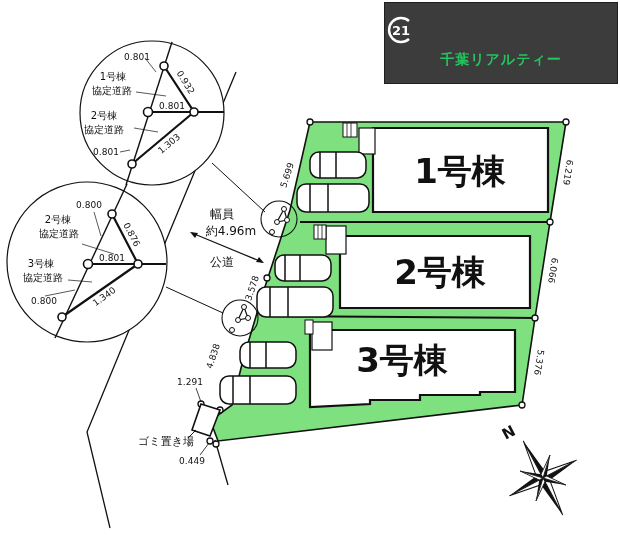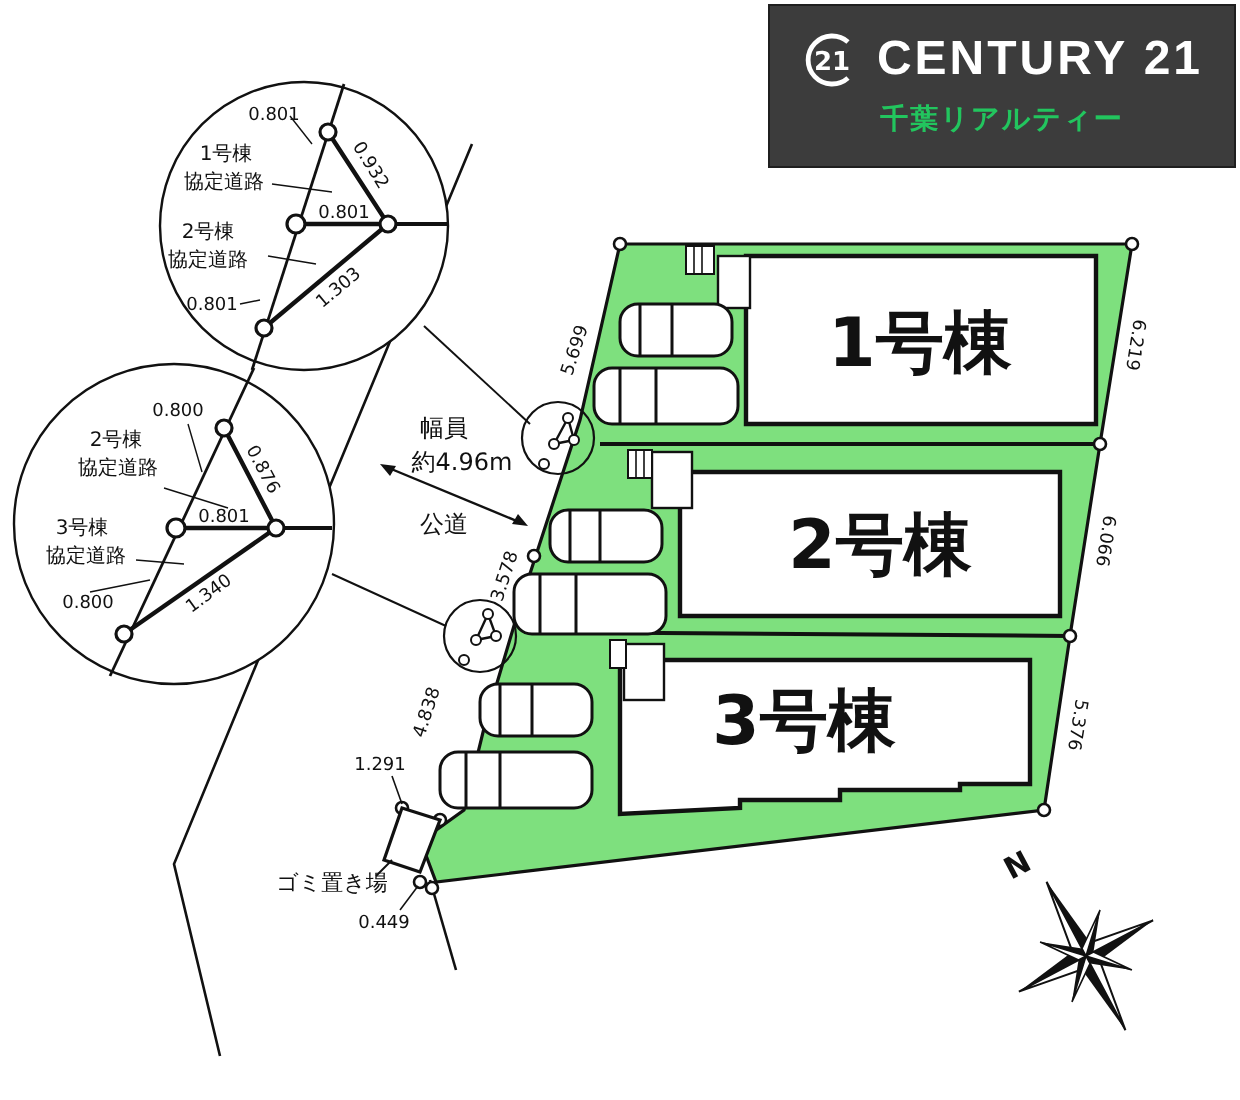--- a/index.html
+++ b/index.html
@@ -3,21 +3,21 @@
 <meta charset="utf-8">
 <style>
   html, body { margin: 0; padding: 0; background: #ffffff; }
   body { width: 620px; height: 550px; position: relative; overflow: hidden;
          font-family: "DejaVu Sans", sans-serif; }
   #stage { position: absolute; left: 0; top: 0; width: 620px; height: 550px; }
   svg text { font-family: "DejaVu Sans", sans-serif; }
   .logo { position: absolute; left: 384px; top: 2px; width: 234px; height: 82px;
           background: #3c3c3c; border: 1px solid #1f1f1f; box-sizing: border-box; }
   .logo .brand-row { position: absolute; left: 0; top: 10px; width: 100%; height: 34px;
-          display: flex; align-items: center; justify-content: center; gap: 8px; }
+          display: flex; align-items: center; gap: 8px; }
   .logo .mark { width: 30px; height: 30px; position: relative; }
   .logo .brand-name { color: #ffffff; font-family: "Liberation Sans", sans-serif;
           font-weight: bold; font-size: 24px; letter-spacing: 1.5px; }
   .logo .sub { position: absolute; left: 0; top: 48px; width: 100%; text-align: center;
           color: #22c55e; font-size: 14px; font-weight: bold; letter-spacing: 1px;
           font-family: "DejaVu Sans", sans-serif; }
   .bldg-label { font-weight: bold; font-family: "DejaVu Sans", sans-serif; }
 </style>
 </head>
 <body>
@@ -221,17 +221,16 @@
 
 
 <div class="logo">
   <div class="brand-row">
     <div class="mark">
       <svg width="30" height="30" viewBox="0 0 30 30">
         <path d="M24,6 A12,12 0 1,0 24,24" fill="none" stroke="#fff" stroke-width="2.4"></path>
         <text x="16" y="20" font-size="13" font-weight="bold" fill="#fff" text-anchor="middle" font-family="Liberation Sans, sans-serif">21</text>
       </svg>
     </div>
-    <span class="brand-name">CENTURY 21</span>
   </div>
   <div class="sub">千葉リアルティー</div>
 </div>
 </div>
 
 </body></html>

